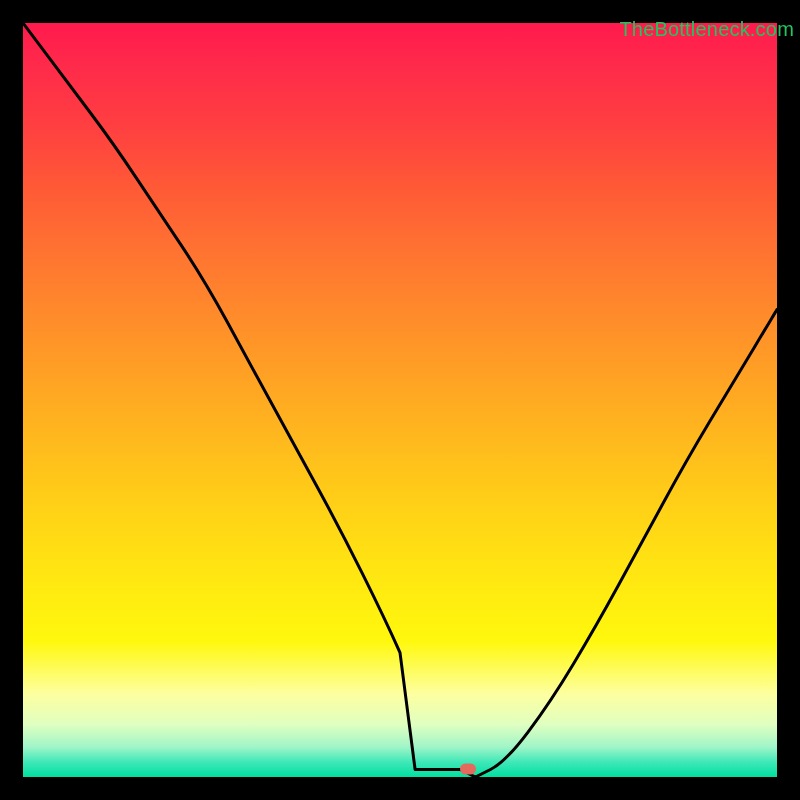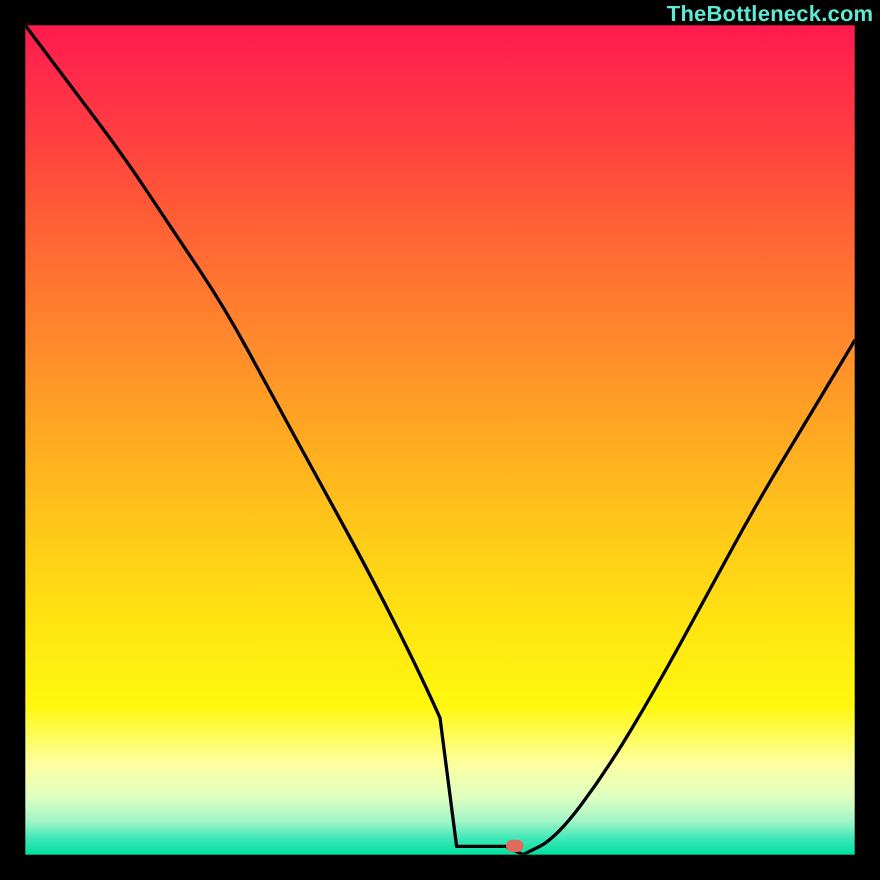--- a/index.html
+++ b/index.html
@@ -38,25 +38,25 @@
       #fff80d 82%,
       #fdffa0 89%,
       #e0ffc0 93%,
       #a0f5c8 96%,
       #40e8b8 98%,
       #00e0a0 100%
     );
   }
   .watermark {
     position: absolute;
-    top: 2px;
+    top: 18px;
     right: 6px;
-    color: #5eead4;
+    color: #22c55e;
     font-size: 20px;
-    font-weight: 700;
+    font-weight: 400;
     letter-spacing: 0.2px;
   }
   .curve {
     position: absolute;
     top: 23px;
     left: 23px;
     width: 754px;
     height: 754px;
   }
   .marker {

